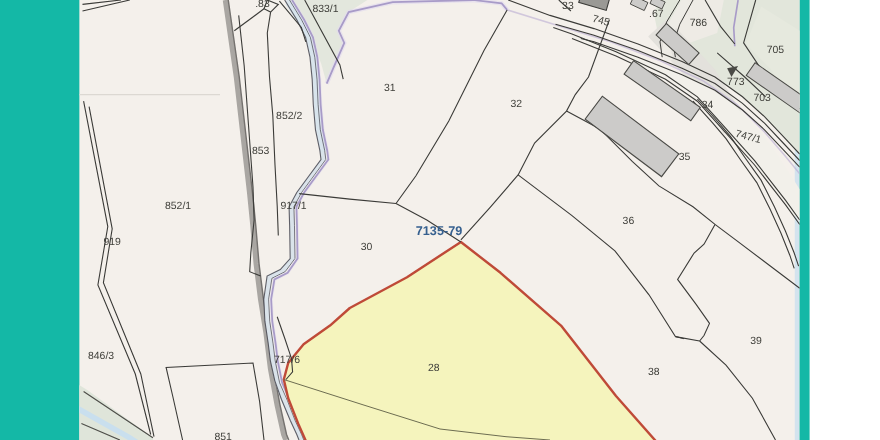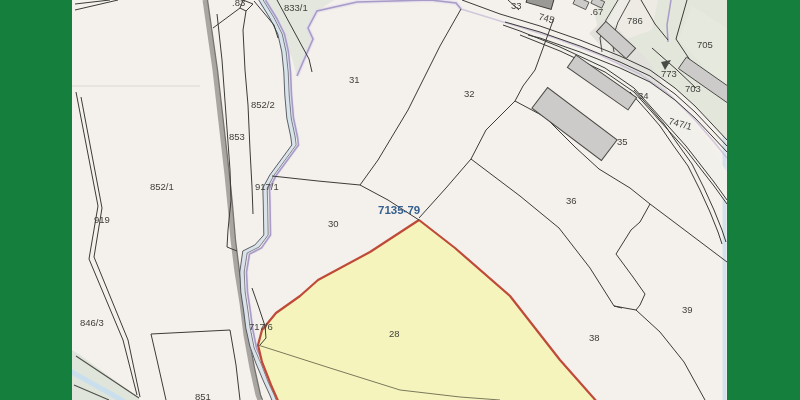--- a/index.html
+++ b/index.html
@@ -1,16 +1,16 @@
 <!DOCTYPE html>
 <html><head>
 <meta charset="utf-8">
 <style>
 html,body{margin:0;padding:0;background:#ffffff;}
-#wrap{position:relative;width:800px;height:400px;background:#15803d;overflow:hidden;}
+#wrap{position:relative;width:736px;height:400px;background:#14b8a6;overflow:hidden;}
 svg{position:absolute;left:0;top:0;}
 .lbl{font-family:"Liberation Sans",sans-serif;font-size:9.5px;fill:#3f3f3a;}
 </style>
 </head>
 <body>
 <div id="wrap">
 <svg width="800" height="400" viewBox="0 0 800 400">
 <defs>
         <clipPath id="mapclip">
           <rect x="72" y="0" width="655" height="400"></rect>

